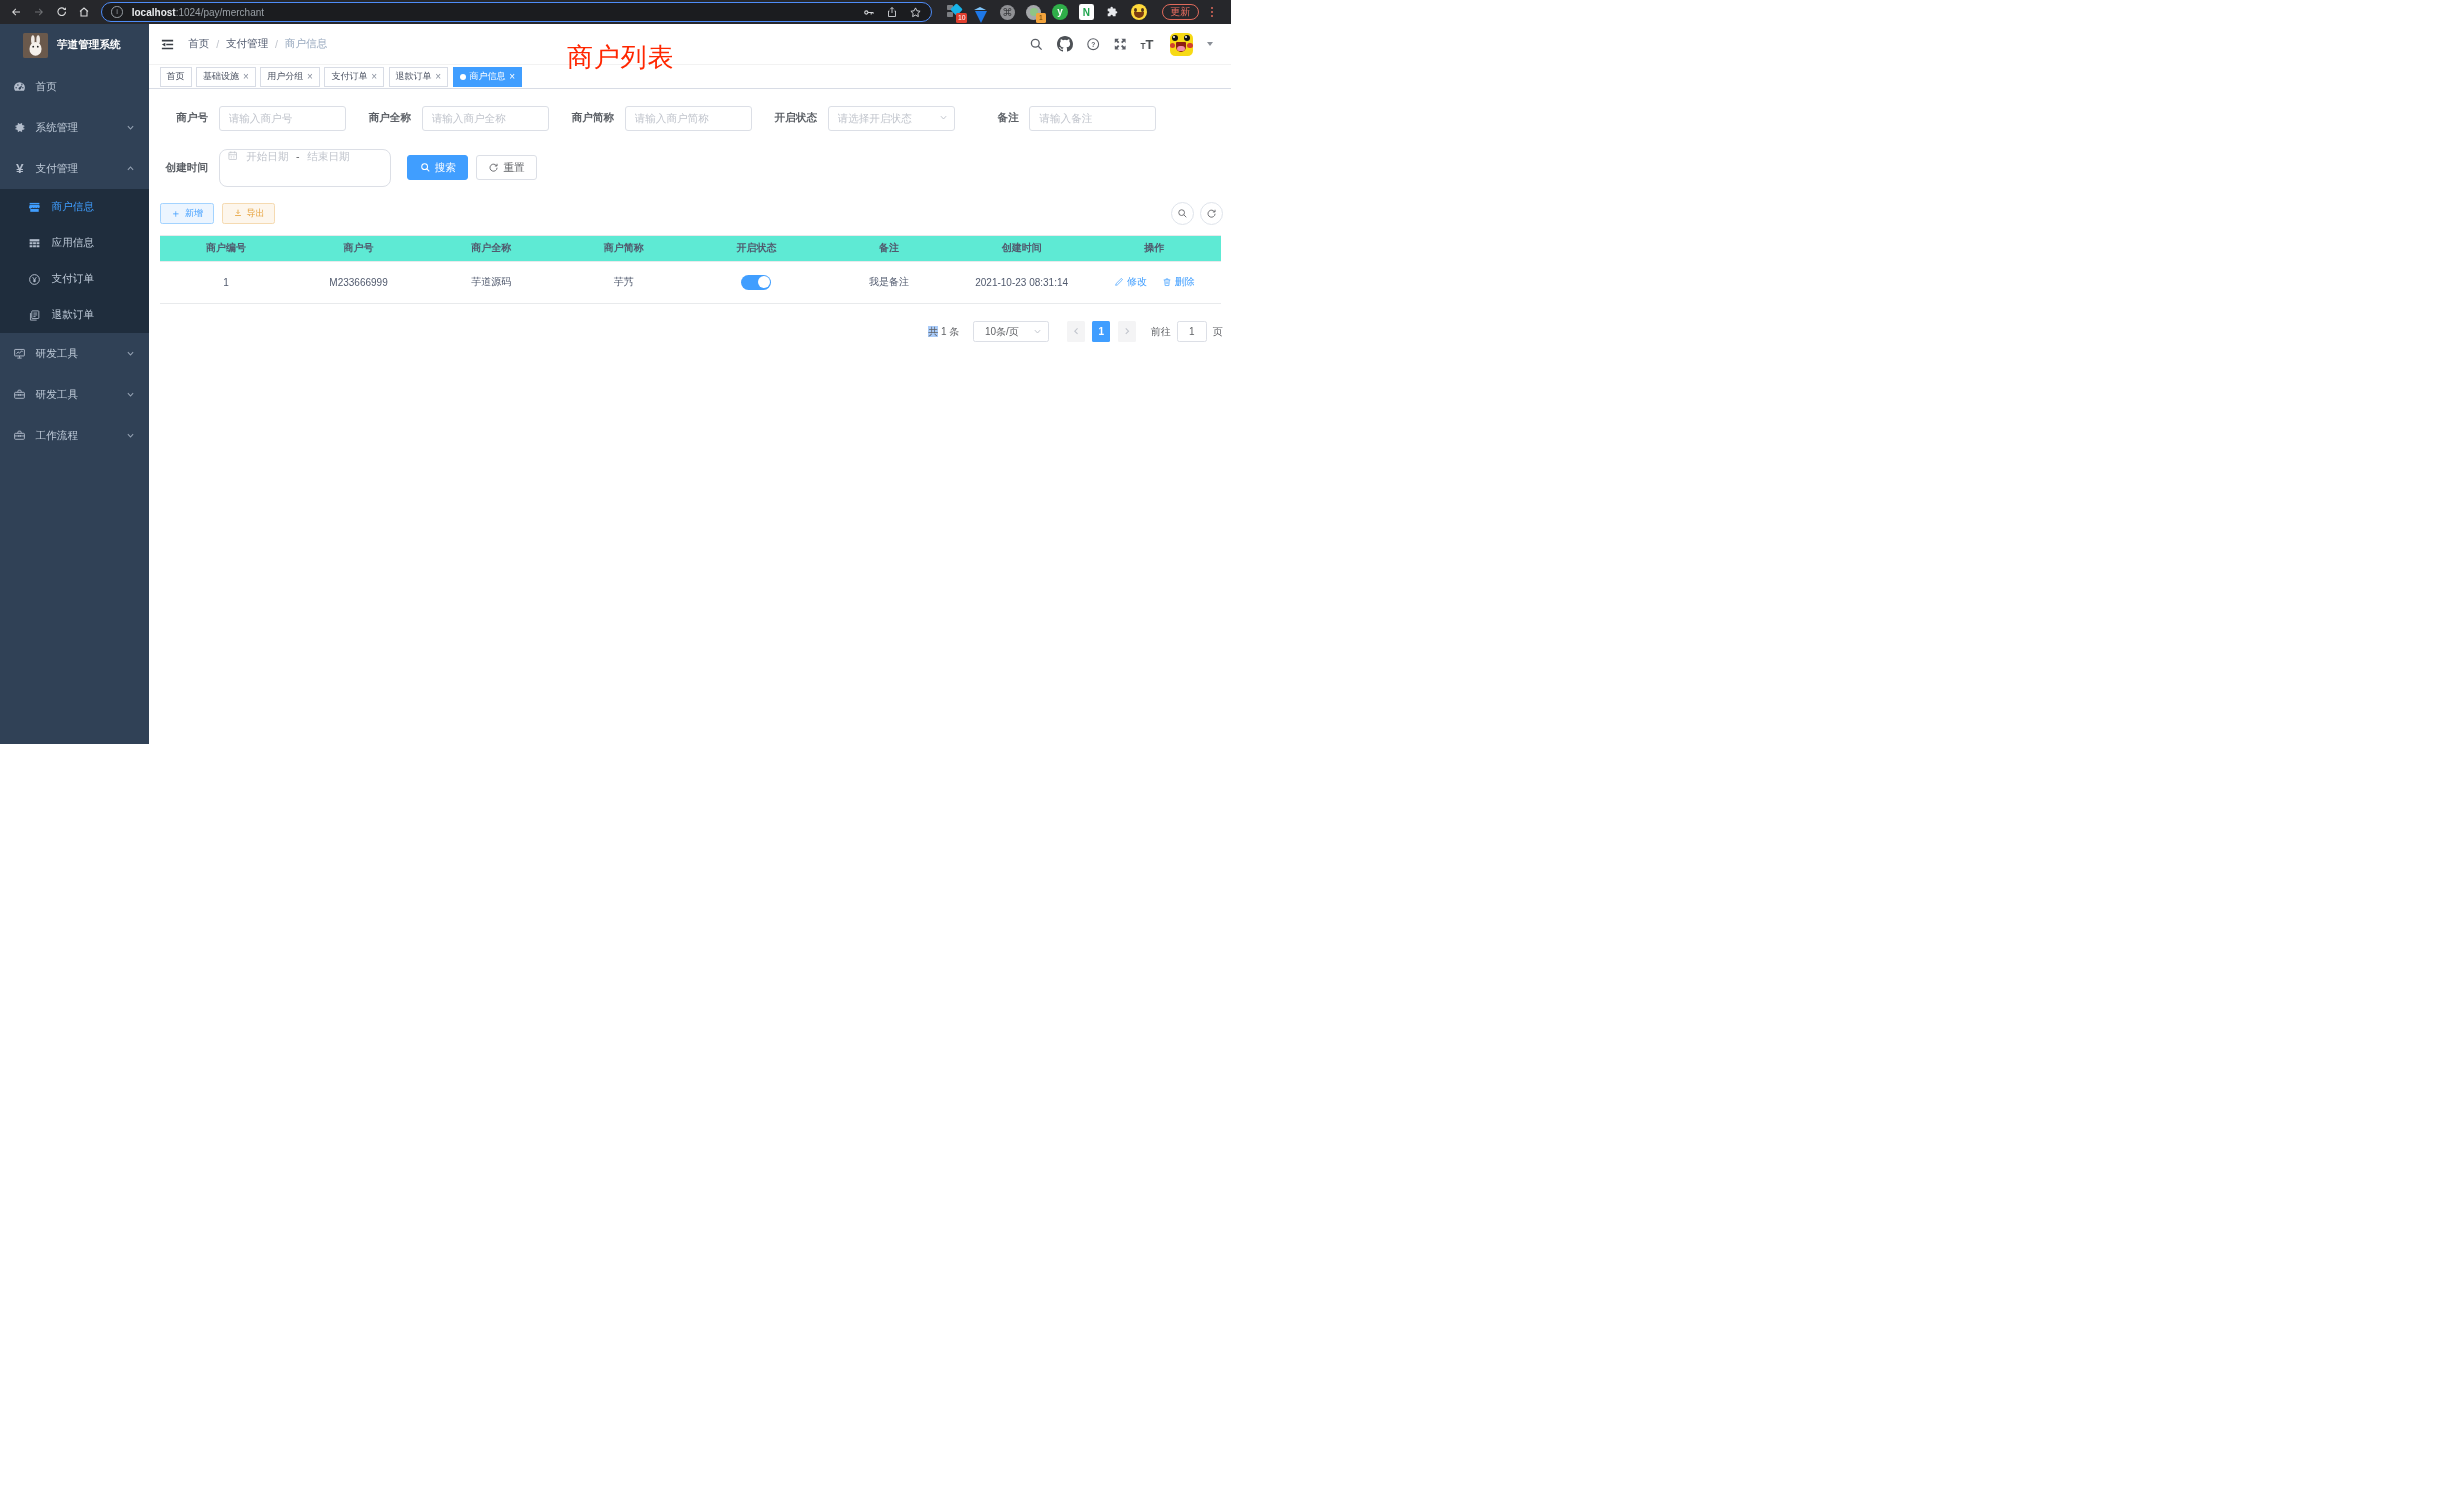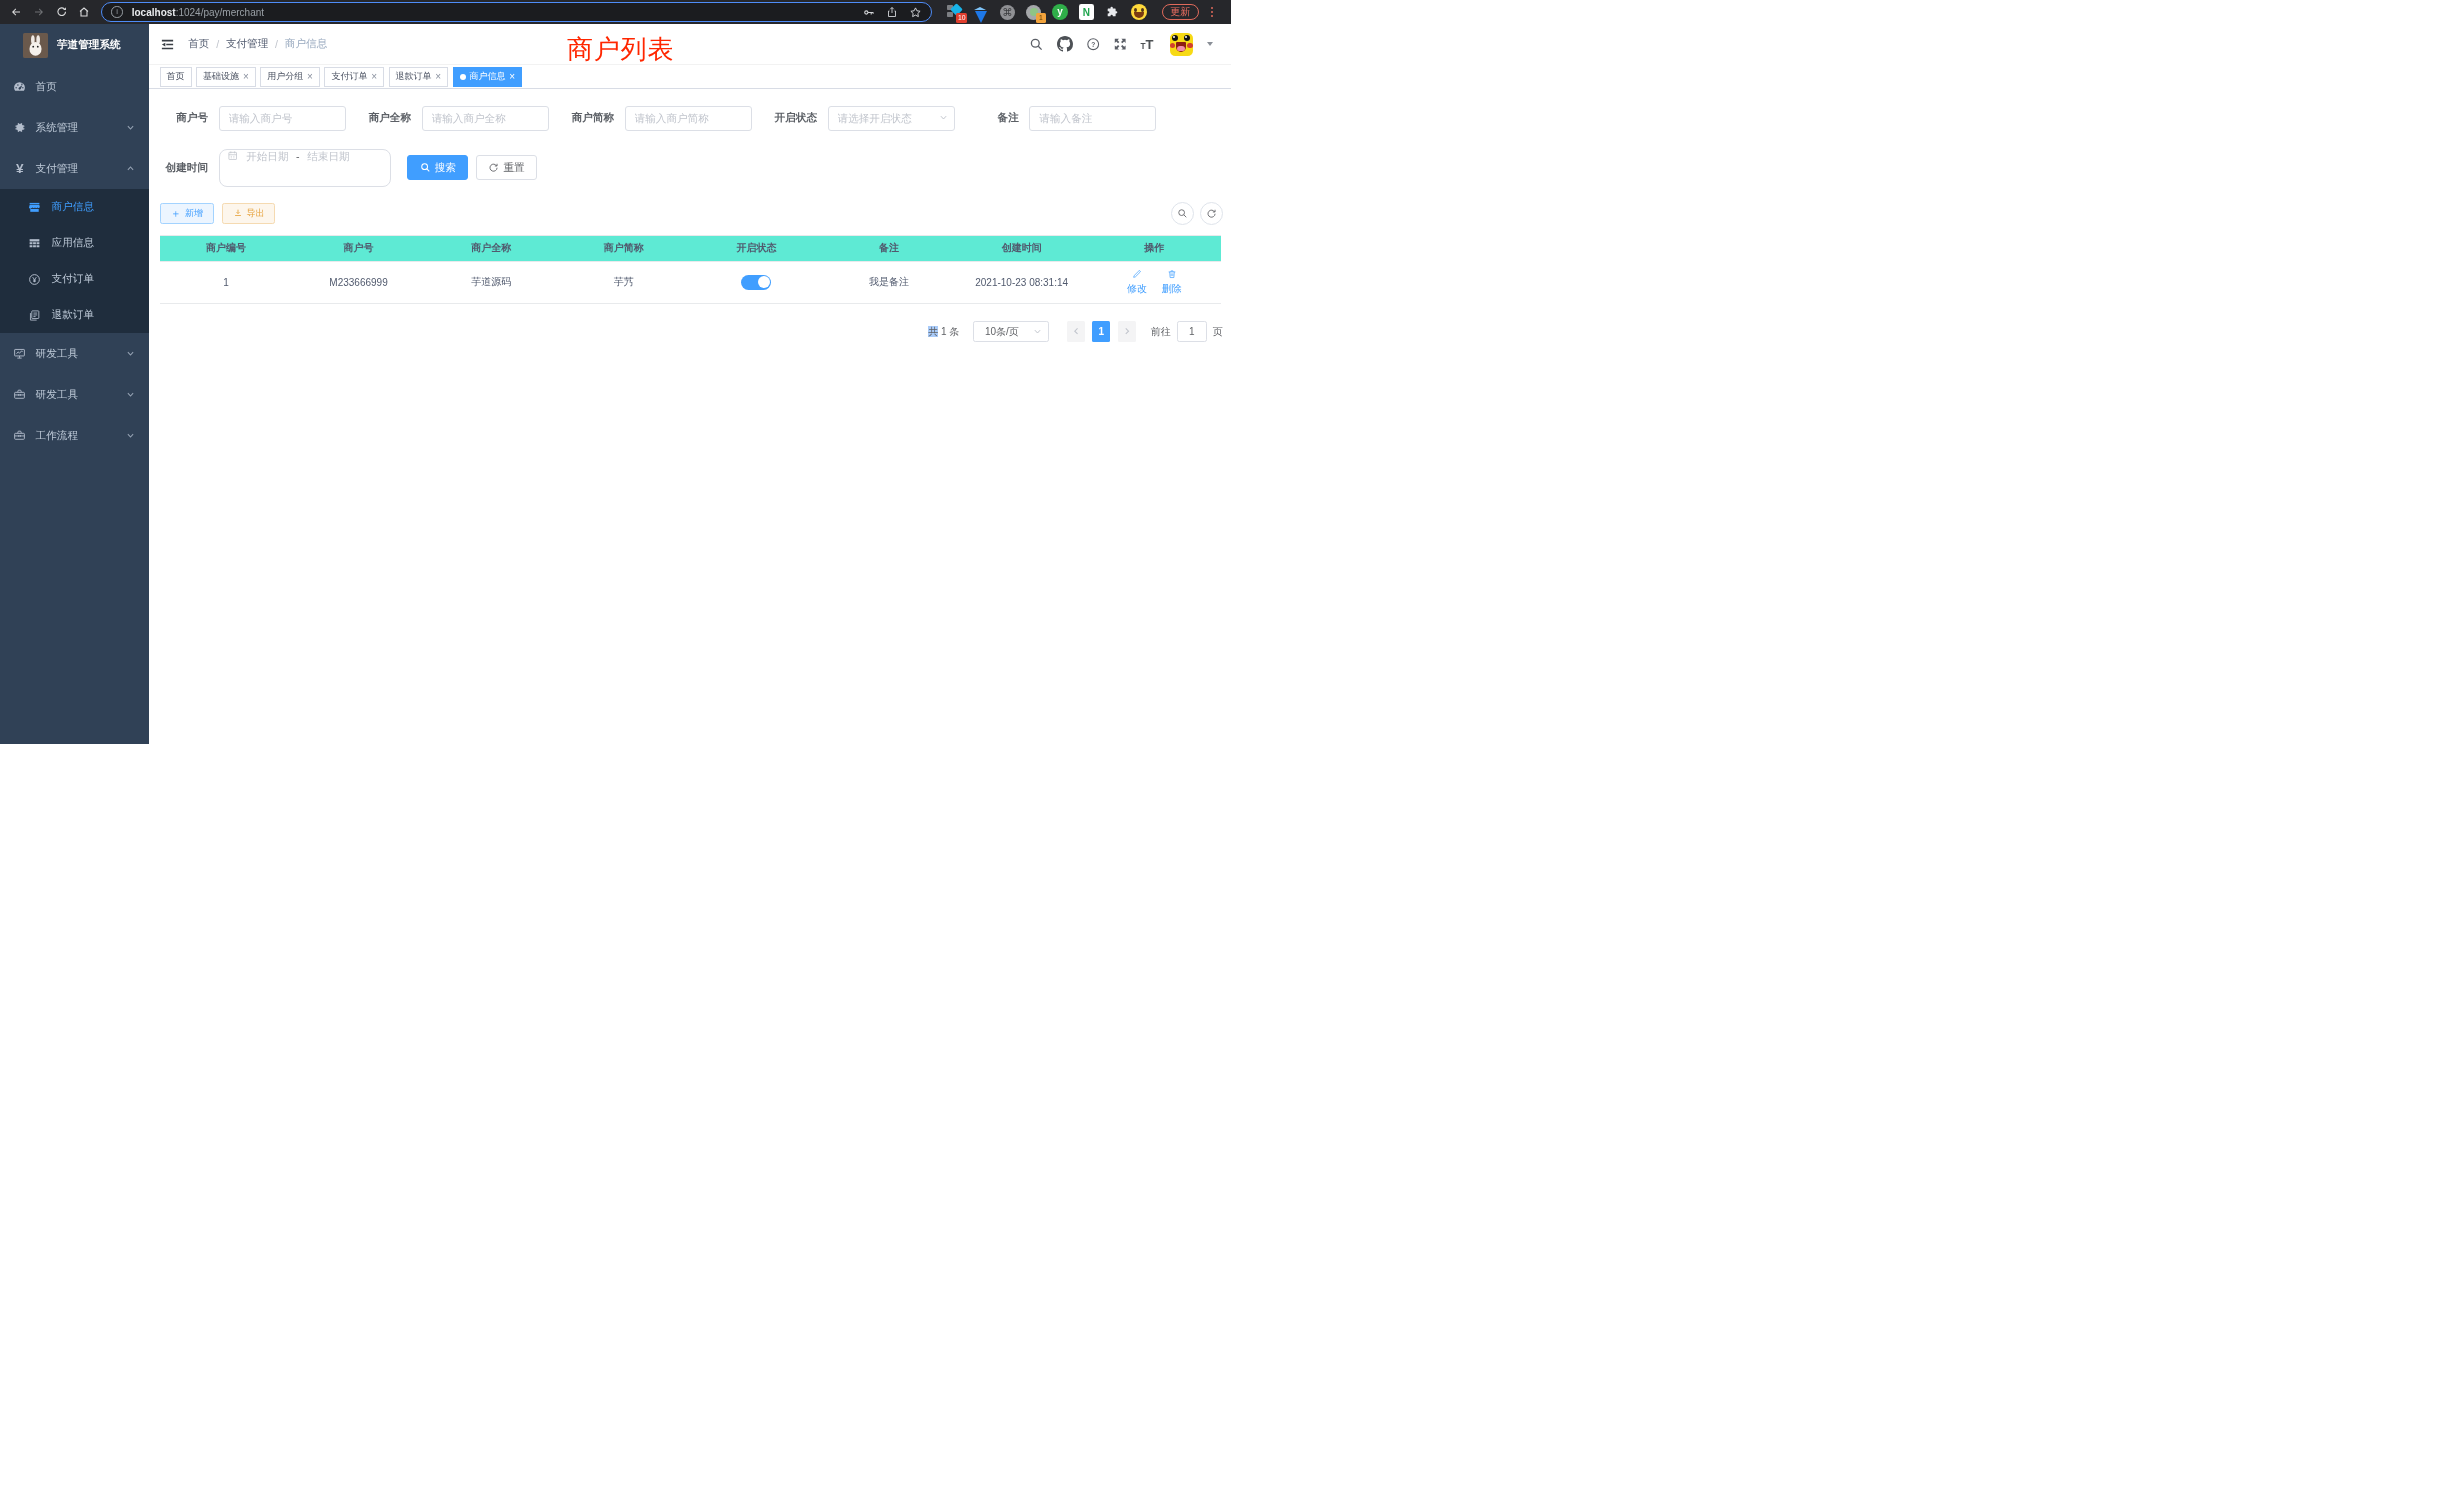--- a/index.html
+++ b/index.html
@@ -106,34 +106,34 @@
   .mini-btn.add { color:#409eff; background:#ecf5ff; border:0.8px solid #a3d3ff; }
   .mini-btn.export { color:#e6a23c; background:#fdf6ec; border:0.8px solid #f5dab1; margin-left:7.6px; }
   .round-btns { margin-left:auto; display:flex; gap:6px; }
   .round-btn { width:23px; height:23px; border:0.8px solid #dfe4eb; border-radius:50%; background:#fff; display:flex; align-items:center; justify-content:center; color:#606266; cursor:pointer; }
 
   table.grid { width:1061px; border-collapse:collapse; table-layout:fixed; font-size:10px; }
   .grid th { background:#5eead4; color:#515a6e; font-weight:bold; height:26px; border-top:0.8px solid #e8eaec; border-bottom:0.8px solid #e8eaec; text-align:center; }
   .grid td { height:42px; text-align:center; color:#515a6e; border-bottom:0.8px solid #e8eaec; background:#fff; }
   .switch { width:30px; height:15px; border-radius:7.6px; background:#409eff; position:relative; display:inline-block; cursor:pointer; vertical-align:middle; }
   .switch::after { content:''; position:absolute; right:1.5px; top:1.5px; width:12px; height:12px; border-radius:50%; background:#fff; }
-  .op-link { color:#409eff; display:inline-flex; align-items:center; gap:3px; cursor:pointer;flex-direction:column; }
+  .op-link { color:#409eff; display:inline-flex; align-items:center; gap:3px; cursor:pointer; }
   .op-link + .op-link { margin-left:12px; }
 
   .pager { display:flex; align-items:center; justify-content:flex-end; margin-top:17.4px; font-size:10px; color:#606266; }
   .total { margin-right:14px; }
   .total .hl { background:#a9cbf9; }
   .size-select { width:76px; height:21px; border:0.8px solid #dcdfe6; border-radius:2.3px; display:flex; align-items:center; padding:0 6px 0 10.6px; color:#606266; margin-right:13.6px; cursor:pointer; }
   .size-select .chev-s { margin-left:auto; color:#c0c4cc; }
   .pg-btn { min-width:18px; height:21px; background:#f4f4f5; border:none; border-radius:1.5px; color:#c0c4cc; display:flex; align-items:center; justify-content:center; margin:0 3.8px; cursor:pointer; font-size:10px; }
   .pg-num { min-width:18px; height:21px; background:#409eff; color:#fff; border-radius:1.5px; display:flex; align-items:center; justify-content:center; margin:0 3.8px; font-weight:bold; cursor:pointer; }
   .goto { margin-left:11px; }
   .goto-input { width:30px; height:21px; border:0.8px solid #dcdfe6; border-radius:2.3px; text-align:center; margin:0 6px; font-size:10px; color:#606266; outline:none; font-family:inherit; }
 
-  .annotation { position:absolute; left:567px; top:32px; font-size:26px; color:#ff2600; z-index:50; letter-spacing:0.8px; white-space:nowrap; }
+  .annotation { position:absolute; left:567px; top:40px; font-size:26px; color:#ff2600; z-index:50; letter-spacing:0.8px; white-space:nowrap; }
 </style>
 </head>
 <body>
 
 <div class="browser">
   <span class="nav-btn">
     <svg width="12" height="12" viewBox="0 0 24 24">
         <path fill="currentColor" d="M20 11H7.8l4.6-4.6L11 5l-7 7 7 7 1.4-1.4L7.8 13H20z"></path>
       </svg>
   </span>

